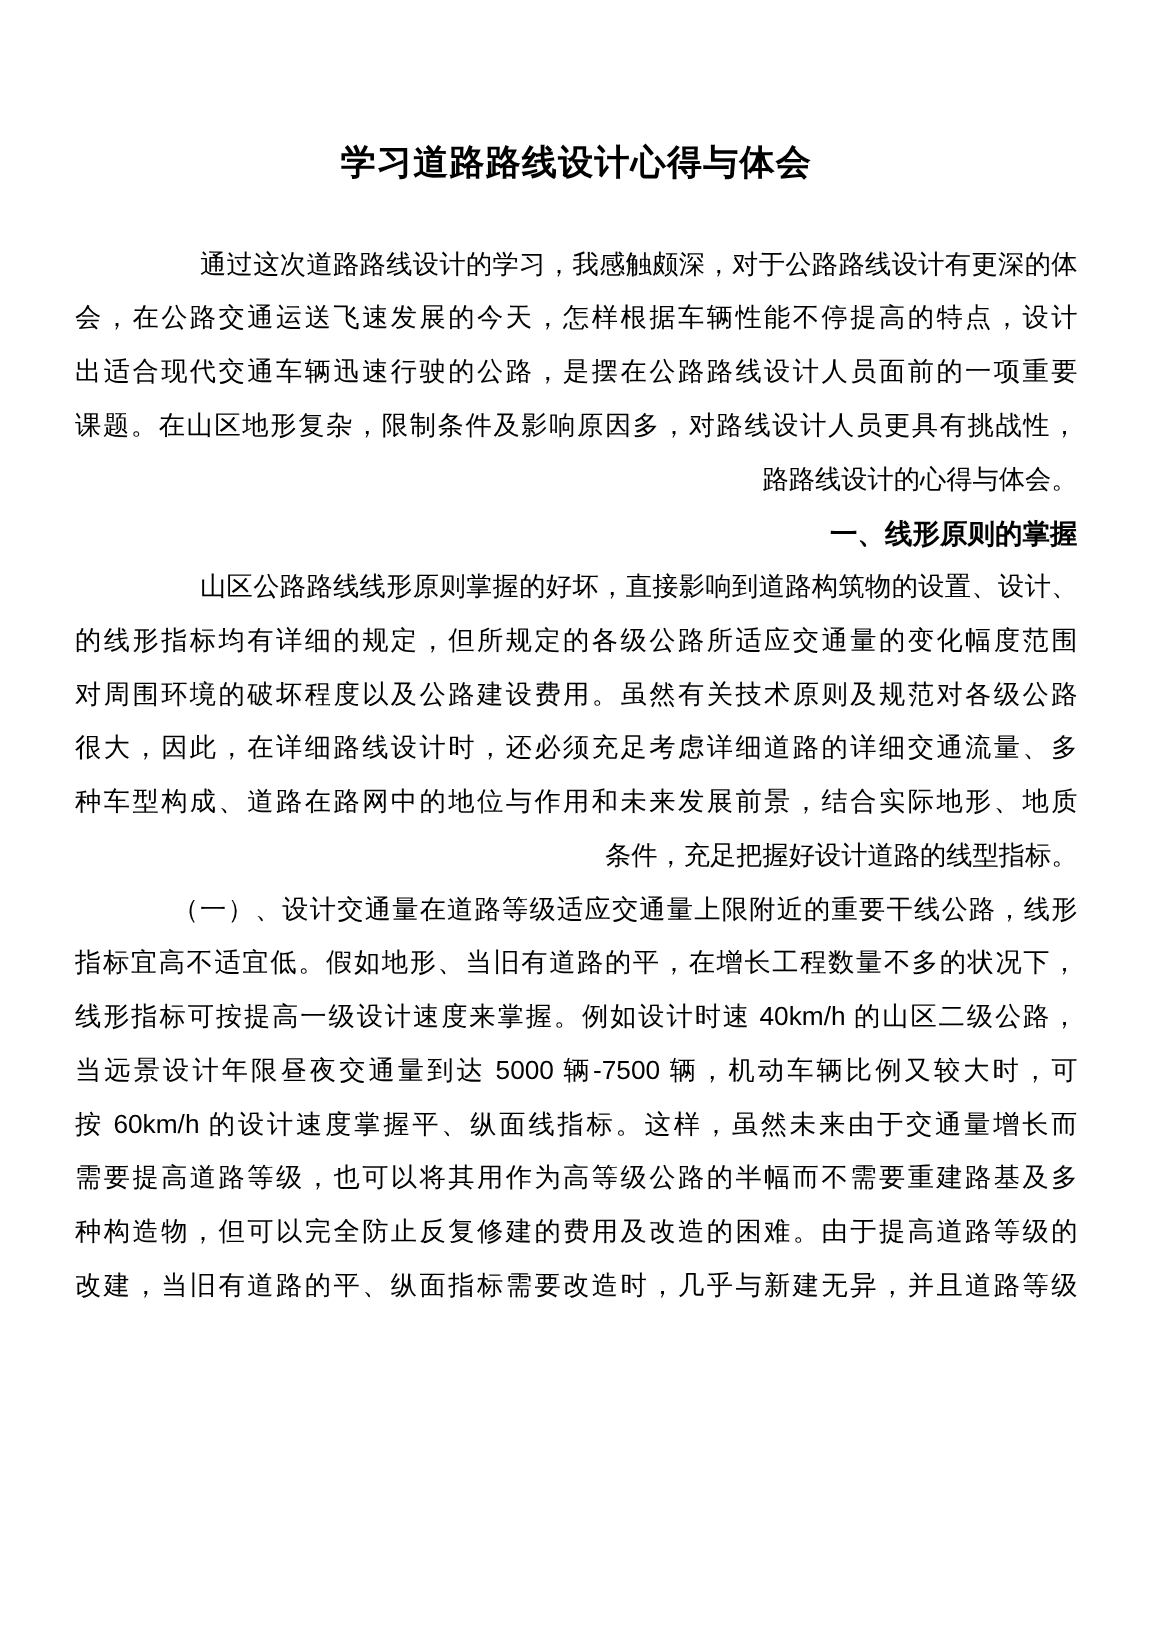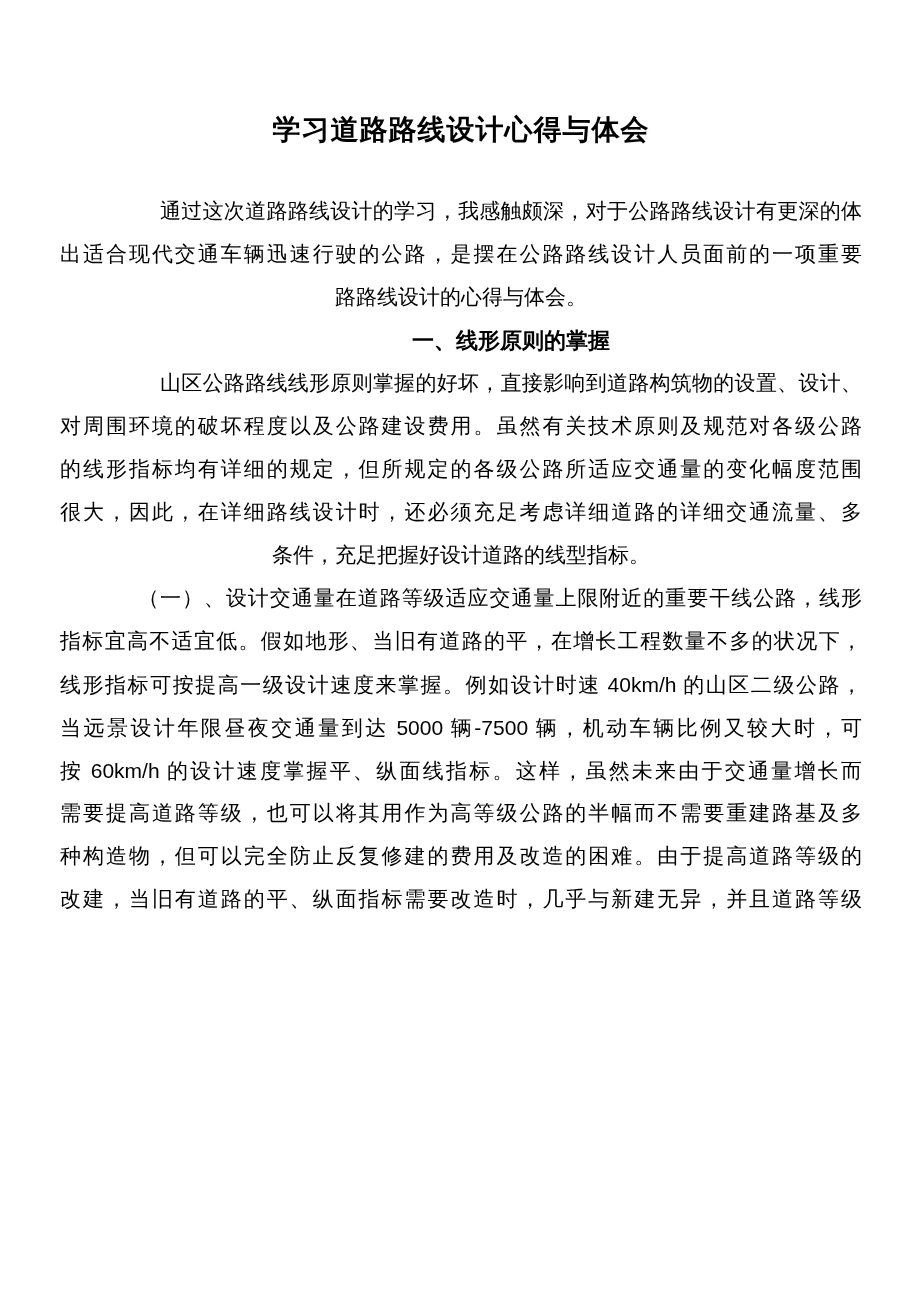--- a/index.html
+++ b/index.html
@@ -34,21 +34,21 @@
   .doc-body {
     margin-top: 38px;
   }
   .line {
     font-family: "Liberation Serif", "DejaVu Serif", serif;
     font-size: 21px;
     line-height: 43px;
     height: 43px;
     overflow: hidden;
     color: #000000;
-    text-align: center;
+    text-align: right;
   }
   .line.justify {
     text-align: justify;
     text-align-last: justify;
   }
   .line.indent    { text-indent: 100px; }
   .line.indent-sm { text-indent: 78px; }
   .line.heading {
     font-family: Liberation Sans, sans-serif;
     font-weight: bold;
@@ -59,27 +59,30 @@
     font-weight: normal;
   }
 </style>
 </head>
 <body>
 
 <div class="page">
   <div class="doc-title">学习道路路线设计心得与体会</div>
   <div class="doc-body">
       <div class="line justify indent"><span>通过这次道路路线设计的学习，我感触颇深，对于公路路线设计有更深的体</span></div>
+      <div class="line justify"><span>会，在公路交通运送飞速发展的今天，怎样根据车辆性能不停提高的特点，设计</span></div>
       <div class="line justify"><span>出适合现代交通车辆迅速行驶的公路，是摆在公路路线设计人员面前的一项重要</span></div>
+      <div class="line justify"><span>课题。在山区地形复杂，限制条件及影响原因多，对路线设计人员更具有挑战性，</span></div>
       <div class="line"><span>路路线设计的心得与体会。</span></div>
       <div class="line heading indent"><span>一、线形原则的掌握</span></div>
       <div class="line justify indent"><span>山区公路路线线形原则掌握的好坏，直接影响到道路构筑物的设置、设计、</span></div>
+      <div class="line justify"><span>的线形指标均有详细的规定，但所规定的各级公路所适应交通量的变化幅度范围</span></div>
       <div class="line justify"><span>对周围环境的破坏程度以及公路建设费用。虽然有关技术原则及规范对各级公路</span></div>
-      <div class="line justify"><span>的线形指标均有详细的规定，但所规定的各级公路所适应交通量的变化幅度范围</span></div>
       <div class="line justify"><span>很大，因此，在详细路线设计时，还必须充足考虑详细道路的详细交通流量、多</span></div>
+      <div class="line justify"><span>种车型构成、道路在路网中的地位与作用和未来发展前景，结合实际地形、地质</span></div>
       <div class="line"><span>条件，充足把握好设计道路的线型指标。</span></div>
       <div class="line justify indent-sm"><span>（一）、设计交通量在道路等级适应交通量上限附近的重要干线公路，线形</span></div>
       <div class="line justify"><span>指标宜高不适宜低。假如地形、当旧有道路的平，在增长工程数量不多的状况下，</span></div>
       <div class="line justify"><span>线形指标可按提高一级设计速度来掌握。例如设计时速 </span><span class="latin">40km/h</span><span> 的山区二级公路，</span></div>
       <div class="line justify"><span>当远景设计年限昼夜交通量到达 </span><span class="latin">5000</span><span> 辆</span><span class="latin">-7500</span><span> 辆，机动车辆比例又较大时，可</span></div>
       <div class="line justify"><span>按 </span><span class="latin">60km/h</span><span> 的设计速度掌握平、纵面线指标。这样，虽然未来由于交通量增长而</span></div>
       <div class="line justify"><span>需要提高道路等级，也可以将其用作为高等级公路的半幅而不需要重建路基及多</span></div>
       <div class="line justify"><span>种构造物，但可以完全防止反复修建的费用及改造的困难。由于提高道路等级的</span></div>
       <div class="line justify"><span>改建，当旧有道路的平、纵面指标需要改造时，几乎与新建无异，并且道路等级</span></div>
     </div>

